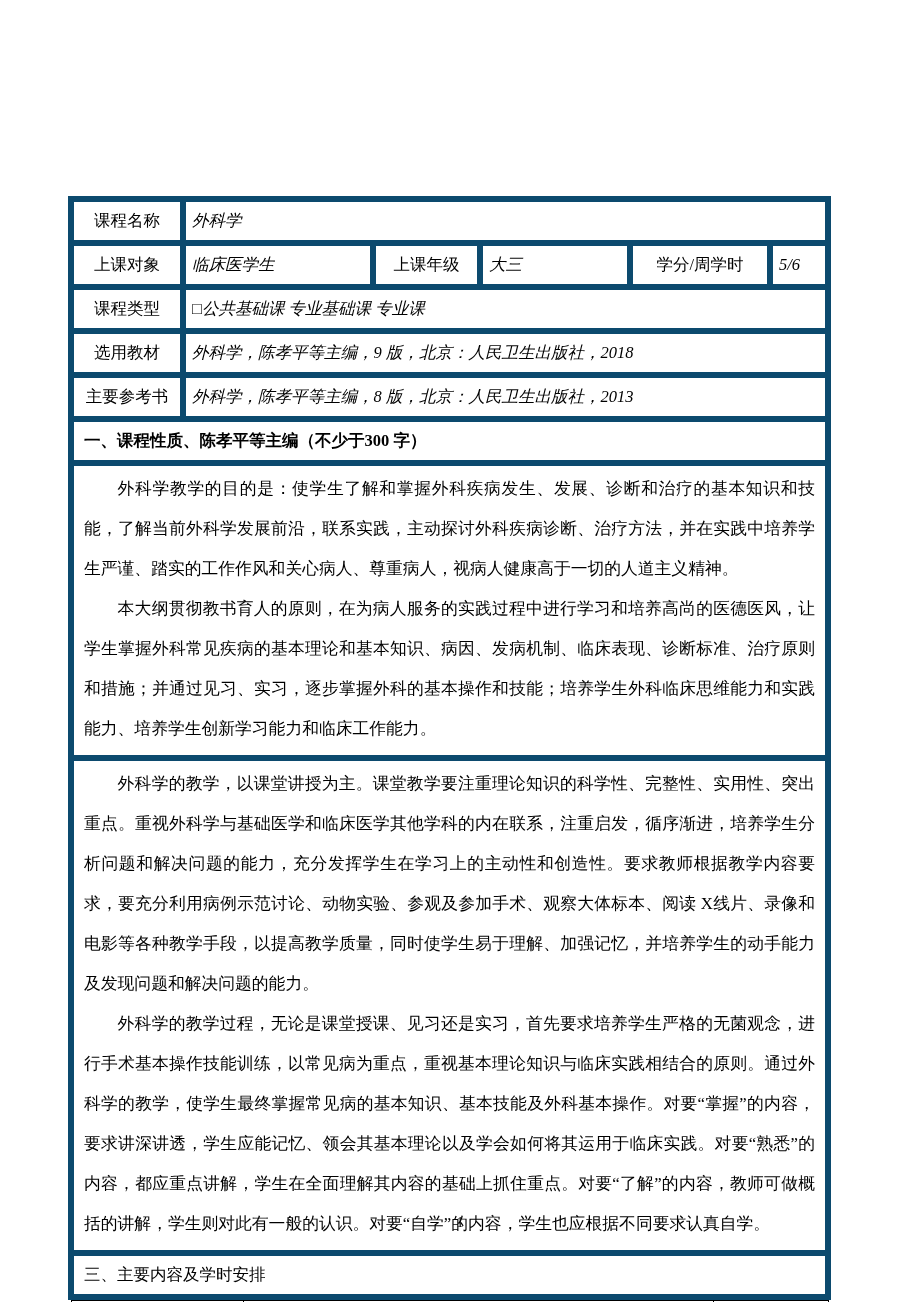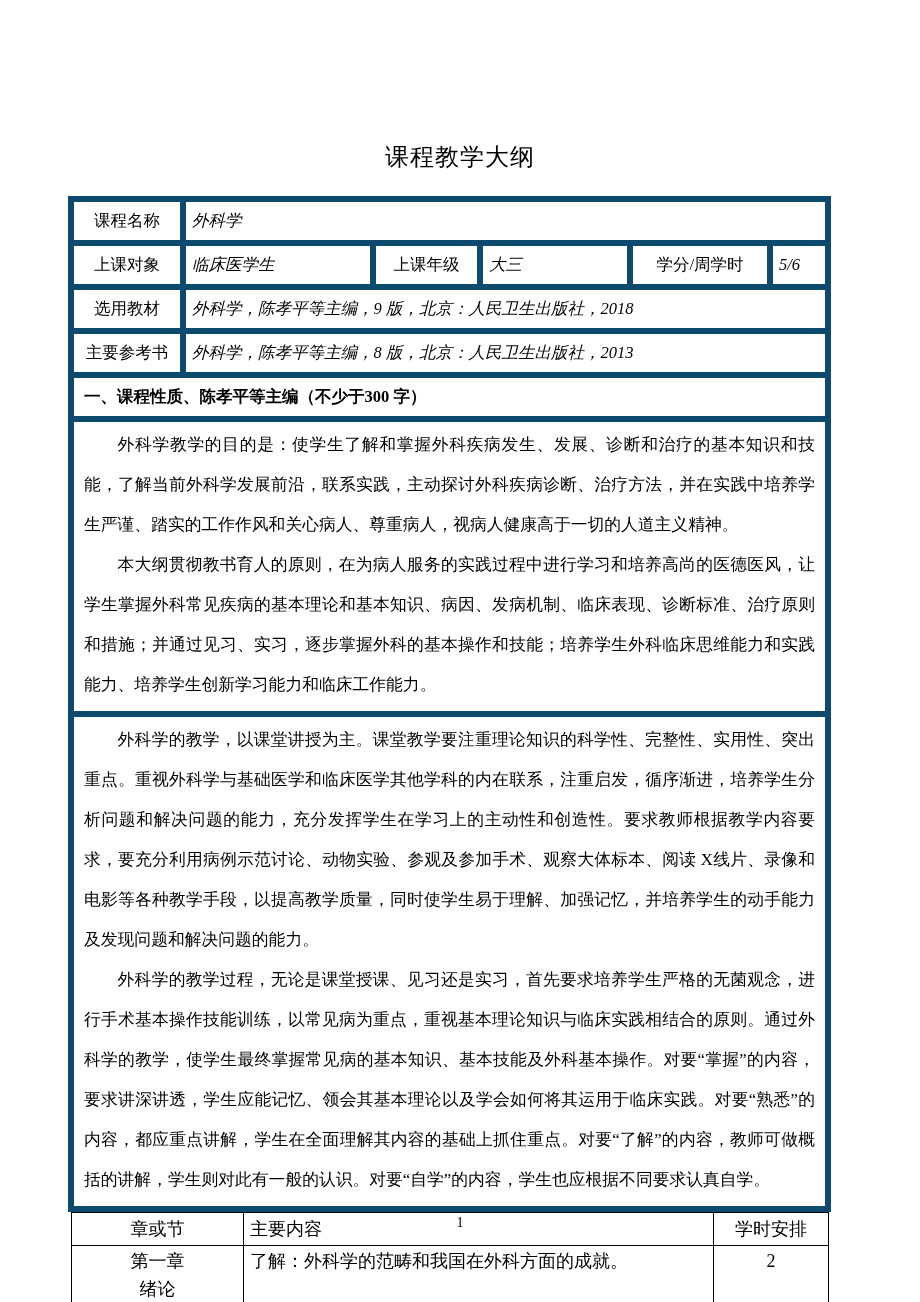--- a/index.html
+++ b/index.html
@@ -135,21 +135,20 @@
     width: 920px;
     text-align: center;
     font-size: 14px;
   }
 </style>
 </head>
 <body>
 
 <div class="page">
 
-  <div class="doc-title">课程教学大纲</div>
 
   <table class="main-table">
     <colgroup>
       <col class="c-label">
         <col class="c-val1">
         <col class="c-label2">
         <col class="c-val2">
         <col class="c-label3">
         <col class="c-val3">
     </colgroup>
@@ -162,20 +161,24 @@
 
       <tr class="row-h">
         <td class="lbl">上课对象</td>
         <td class="val">临床医学生</td>
         <td class="lbl">上课年级</td>
         <td class="val">大三</td>
         <td class="lbl">学分/周学时</td>
         <td class="val">5/6</td>
       </tr>
 
+      <tr class="row-h">
+        <td class="lbl">课程类型</td>
+        <td class="val" colspan="5">□公共基础课  专业基础课    专业课</td>
+      </tr>
 
 
       <tr class="row-h">
         <td class="lbl">选用教材</td>
         <td class="val" colspan="5">外科学，陈孝平等主编，9 版，北京：人民卫生出版社，2018</td>
       </tr>
 
       <tr class="row-h">
         <td class="lbl">主要参考书</td>
         <td class="val" colspan="5">外科学，陈孝平等主编，8 版，北京：人民卫生出版社，2013</td>
@@ -191,20 +194,23 @@
         </td>
       </tr>
 
       <tr>
         <td class="body-cell" colspan="6">
           <p>外科学的教学，以课堂讲授为主。课堂教学要注重理论知识的科学性、完整性、实用性、突出重点。重视外科学与基础医学和临床医学其他学科的内在联系，注重启发，循序渐进，培养学生分析问题和解决问题的能力，充分发挥学生在学习上的主动性和创造性。要求教师根据教学内容要求，要充分利用病例示范讨论、动物实验、参观及参加手术、观察大体标本、阅读 X线片、录像和电影等各种教学手段，以提高教学质量，同时使学生易于理解、加强记忆，并培养学生的动手能力及发现问题和解决问题的能力。</p>
           <p>外科学的教学过程，无论是课堂授课、见习还是实习，首先要求培养学生严格的无菌观念，进行手术基本操作技能训练，以常见病为重点，重视基本理论知识与临床实践相结合的原则。通过外科学的教学，使学生最终掌握常见病的基本知识、基本技能及外科基本操作。对要“掌握”的内容，要求讲深讲透，学生应能记忆、领会其基本理论以及学会如何将其运用于临床实践。对要“熟悉”的内容，都应重点讲解，学生在全面理解其内容的基础上抓住重点。对要“了解”的内容，教师可做概括的讲解，学生则对此有一般的认识。对要“自学”的内容，学生也应根据不同要求认真自学。</p>
         </td>
       </tr>
 
+      <tr>
+        <td class="sec-head" colspan="6">三、主要内容及学时安排</td>
+      </tr>
       <tr>
         <td class="inner-wrap" colspan="6">
 
           <table class="chapter-table">
             <colgroup>
                 <col class="ch-c1">
                 <col class="ch-c2">
                 <col class="ch-c3">
               </colgroup>
             <thead>

